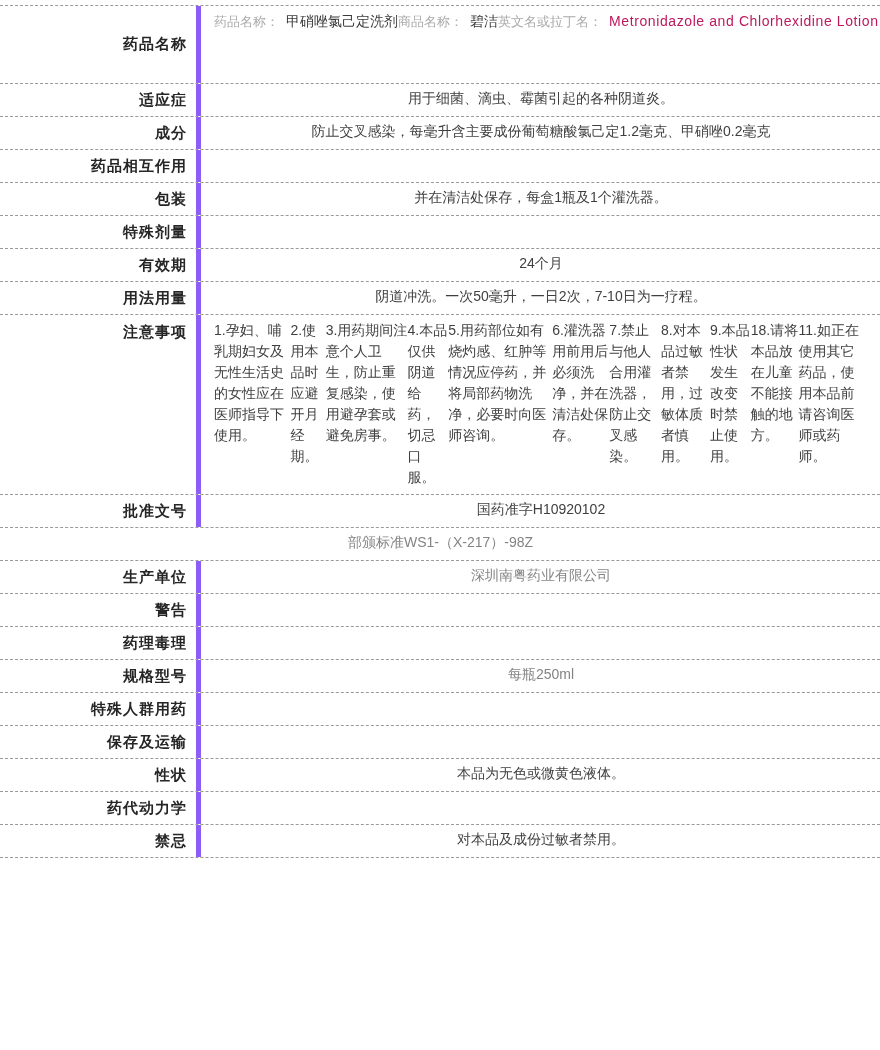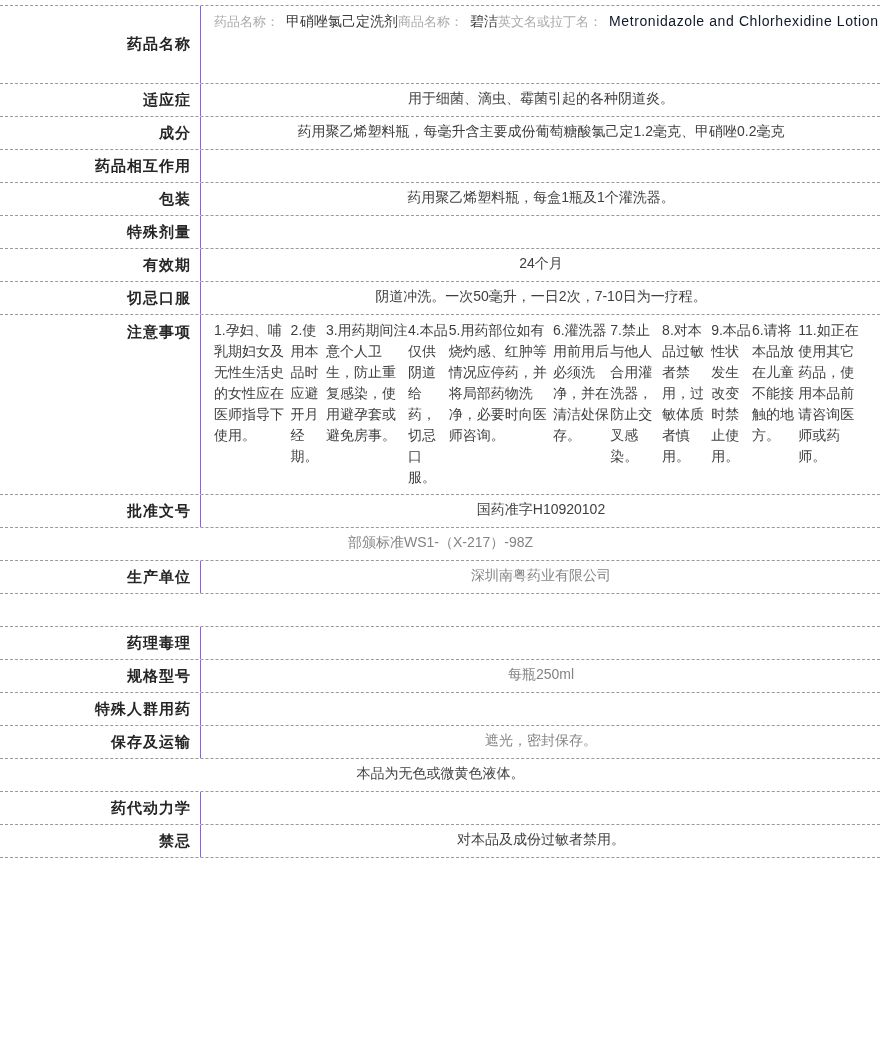--- a/index.html
+++ b/index.html
@@ -21,21 +21,21 @@
     display: flex;
     align-items: stretch;
     border-bottom: 1px dashed #9a9a9a;
     min-height: 33px;
     box-sizing: border-box;
   }
   .label-cell {
     flex: 0 0 201px;
     width: 201px;
     box-sizing: border-box;
-    border-right: 1px solid #8b5cf6;
+    border-right: 5px solid #8b5cf6;
     display: flex;
     align-items: center;
     justify-content: flex-end;
     padding-right: 9px;
     font-size: 15px;
     font-weight: bold;
     color: #262626;
     letter-spacing: 1px;
   }
   .value-cell {
@@ -50,21 +50,21 @@
     line-height: 20px;
   }
   .row.muted .value-cell { color: #848484; }
 
   
   .row.tall-name { min-height: 78px; }
   .row.tall-name .value-cell { justify-content: center; padding-top: 3px; padding-bottom: 3px; }
   .sub-line { line-height: 24px; white-space: nowrap; }
   .sub-key { color: #a9a9a9; font-size: 13px; margin-right: 7px; }
   .sub-val { color: #3a3a3a; }
-  .sub-val.en-val { letter-spacing: 0.6px; color: #0f172a; }
+  .sub-val.en-val { letter-spacing: 0.6px; color: #be185d; }
 
   
   .row.notes .label-cell { align-items: flex-start; padding-top: 8px; padding-left: 11px; }
   .row.notes .value-cell { justify-content: flex-end; padding-top: 5px; padding-bottom: 6px; }
   .note-line { line-height: 21px; }
 
   .below-space {
     width: 880px;
     height: 120px;
     background: #ffffff;
@@ -81,88 +81,89 @@
         <div class="sub-line"><span class="sub-key">商品名称：</span><span class="sub-val">碧洁</span></div>
         <div class="sub-line"><span class="sub-key">英文名或拉丁名：</span><span class="sub-val en-val">Metronidazole and Chlorhexidine Lotion</span></div>
       </div>
     </div>
     <div class="row">
       <div class="label-cell">适应症</div>
       <div class="value-cell">用于细菌、滴虫、霉菌引起的各种阴道炎。</div>
     </div>
     <div class="row">
       <div class="label-cell">成分</div>
-      <div class="value-cell">药用聚乙烯塑料瓶，每毫升含主要成份葡萄糖酸氯己定1.2毫克、甲硝唑0.2毫克</div>
+      <div class="value-cell">防止交叉感染，每毫升含主要成份葡萄糖酸氯己定1.2毫克、甲硝唑0.2毫克</div>
     </div>
     <div class="row">
       <div class="label-cell">药品相互作用</div>
     </div>
     <div class="row">
       <div class="label-cell">包装</div>
-      <div class="value-cell">药用聚乙烯塑料瓶，每盒1瓶及1个灌洗器。</div>
+      <div class="value-cell">并在清洁处保存，每盒1瓶及1个灌洗器。</div>
     </div>
     <div class="row">
       <div class="label-cell">特殊剂量</div>
       <div class="value-cell"></div>
     </div>
     <div class="row">
       <div class="label-cell">有效期</div>
       <div class="value-cell">24个月</div>
     </div>
     <div class="row">
-      <div class="label-cell">切忌口服</div>
+      <div class="label-cell">用法用量</div>
       <div class="value-cell">阴道冲洗。一次50毫升，一日2次，7-10日为一疗程。</div>
     </div>
     <div class="row notes">
       <div class="label-cell">注意事项</div>
       <div class="value-cell">
         <div class="note-line">1.孕妇、哺乳期妇女及无性生活史的女性应在医师指导下使用。</div>
         <div class="note-line">2.使用本品时应避开月经期。</div>
         <div class="note-line">3.用药期间注意个人卫生，防止重复感染，使用避孕套或避免房事。</div>
         <div class="note-line">4.本品仅供阴道给药，切忌口服。</div>
         <div class="note-line">5.用药部位如有烧灼感、红肿等情况应停药，并将局部药物洗净，必要时向医师咨询。</div>
         <div class="note-line">6.灌洗器用前用后必须洗净，并在清洁处保存。</div>
         <div class="note-line">7.禁止与他人合用灌洗器，防止交叉感染。</div>
         <div class="note-line">8.对本品过敏者禁用，过敏体质者慎用。</div>
         <div class="note-line">9.本品性状发生改变时禁止使用。</div>
-        <div class="note-line">6.请将本品放在儿童不能接触的地方。</div>
+        <div class="note-line">18.请将本品放在儿童不能接触的地方。</div>
         <div class="note-line">11.如正在使用其它药品，使用本品前请咨询医师或药师。</div>
       </div>
     </div>
     <div class="row">
       <div class="label-cell">批准文号</div>
       <div class="value-cell">国药准字H10920102</div>
     </div>
     <div class="row muted">
       <div class="value-cell">部颁标准WS1-（X-217）-98Z</div>
     </div>
     <div class="row muted">
       <div class="label-cell">生产单位</div>
       <div class="value-cell">深圳南粤药业有限公司</div>
     </div>
     <div class="row">
+      <div class="label-cell">警告</div>
       <div class="value-cell"></div>
     </div>
     <div class="row">
       <div class="label-cell">药理毒理</div>
       <div class="value-cell"></div>
     </div>
     <div class="row muted">
       <div class="label-cell">规格型号</div>
       <div class="value-cell">每瓶250ml</div>
     </div>
     <div class="row">
       <div class="label-cell">特殊人群用药</div>
       <div class="value-cell"></div>
     </div>
     <div class="row muted">
       <div class="label-cell">保存及运输</div>
-      <div class="value-cell">遮光，密封保存。</div>
     </div>
     <div class="row">
+      <div class="label-cell">性状</div>
       <div class="value-cell">本品为无色或微黄色液体。</div>
     </div>
     <div class="row">
       <div class="label-cell">药代动力学</div>
       <div class="value-cell"></div>
     </div>
     <div class="row">
       <div class="label-cell">禁忌</div>
       <div class="value-cell">对本品及成份过敏者禁用。</div>
     </div>

